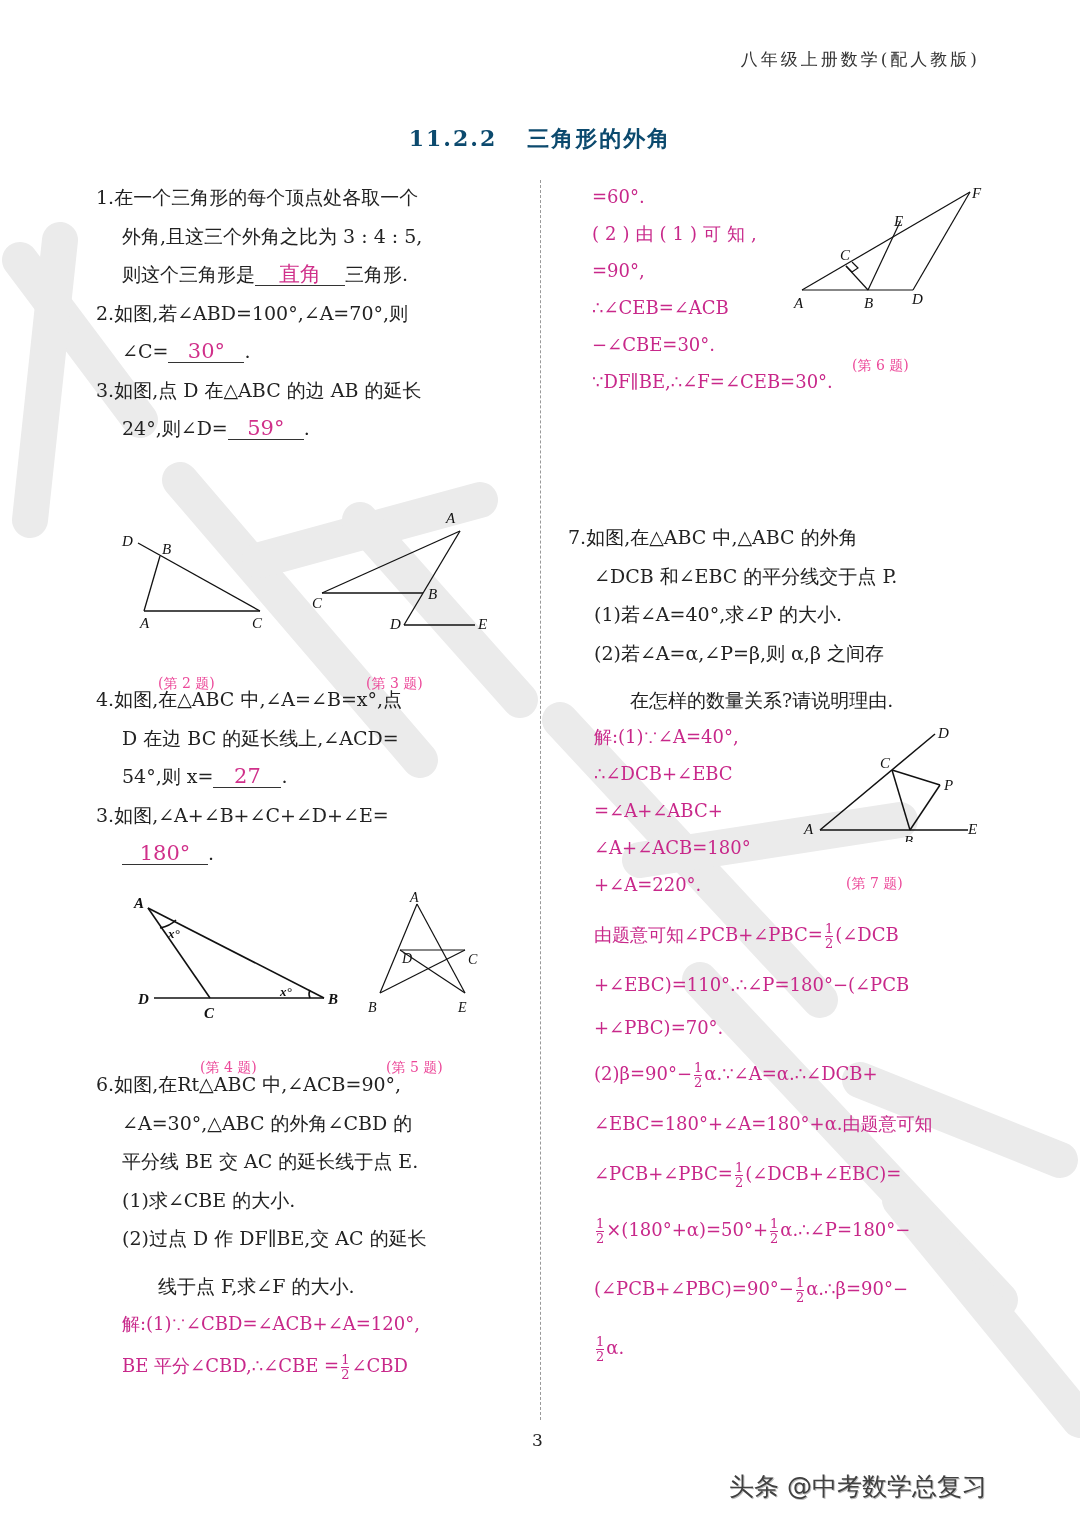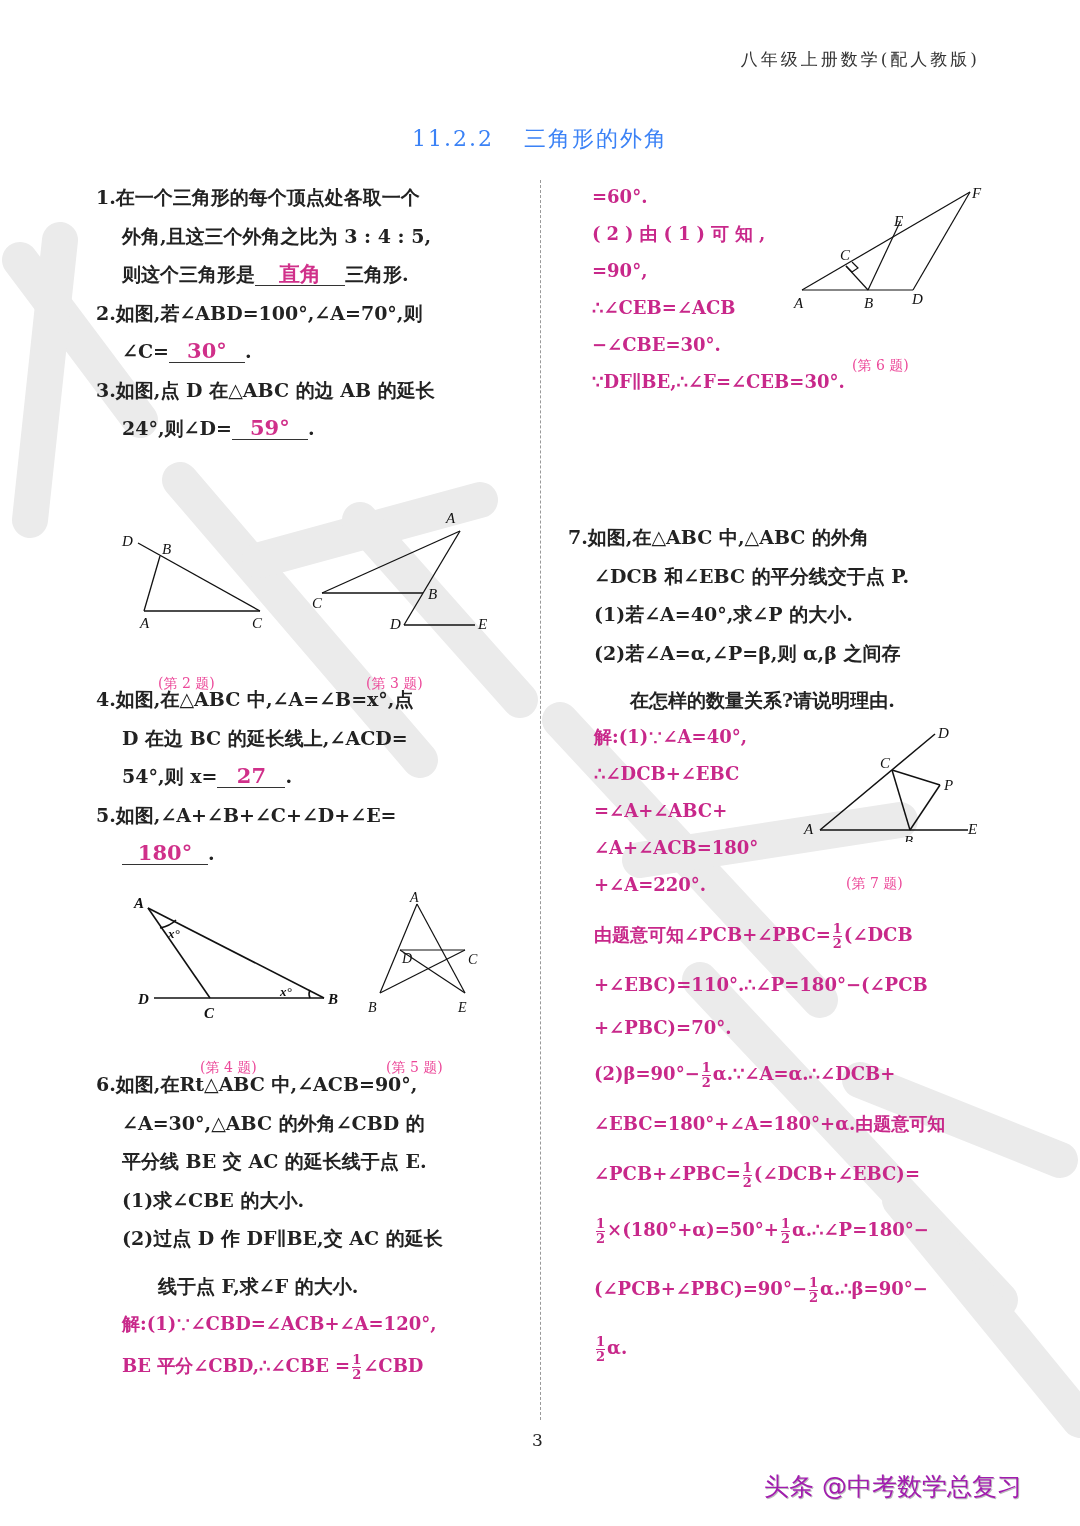--- a/index.html
+++ b/index.html
@@ -1,36 +1,36 @@
 <!DOCTYPE html>
 <html><head>
 <meta charset="utf-8">
 <style>
   html, body { margin:0; padding:0; }
   body { width:1080px; height:1526px; background:#ffffff; position:relative; overflow:hidden;
          font-family:"DejaVu Serif","Liberation Serif",serif; color:#222; }
   .watermark { position:absolute; left:0; top:0; width:1080px; height:1526px; pointer-events:none; }
   .header { position:absolute; top:48px; right:100px; font-size:17px; letter-spacing:3px; color:#333; }
-  .title { position:absolute; top:124px; left:0; width:1080px; text-align:center; font-size:22px; letter-spacing:2px; color:#3b82f6; }
+  .title { position:absolute; top:124px; left:0; width:1080px; text-align:center; font-size:22px; letter-spacing:2px; color:#0c4a6e;font-weight:bold; }
   .title .num { margin-right:30px; }
-  .col { position:absolute;font-weight:bold; }
+  .col { position:absolute; }
   .left { left:96px; top:178px; width:430px; }
   .right { left:568px; top:178px; width:420px; }
   .divider { position:absolute; left:540px; top:180px; height:1240px; border-left:1px dashed #999; }
   .line { font-size:19px; line-height:38.5px; white-space:nowrap; }
   .indent { padding-left:26px; }
   .indent2 { padding-left:62px;margin-top:9px; }
   .blank { display:inline-block; border-bottom:1px solid #333; text-align:center; color:#d0308a; font-size:21px; line-height:22px; }
   .pink { color:#c8288a; font-size:18px; line-height:37px; white-space:nowrap; }
   .cap { font-size:14px; color:#ec4899; position:absolute;margin-top:25px; }
   .fig { position:absolute; }
   .frac { display:inline-flex; flex-direction:column; vertical-align:middle; font-size:13px; line-height:14px; text-align:center; margin:0 2px; }
   .frac span:first-child { border-bottom:1px solid #c8288a; }
   .pagenum { position:absolute; top:1430px; left:532px; font-size:17px; }
-  .brand { position:absolute; top:1470px; left:764px; font-family:"DejaVu Sans",sans-serif; font-size:25px; color:#a21caf; text-shadow:1px 1px 0 #bbb; }
+  .brand { position:absolute; top:1470px; left:729px; font-family:"DejaVu Sans",sans-serif; font-size:25px; color:#404040; text-shadow:1px 1px 0 #bbb; }
 </style>
 </head>
 <body>
 
 <svg class="watermark" viewBox="0 0 1080 1526">
   <g stroke="#ebebeb" stroke-width="36" fill="none" stroke-linecap="round">
     <path d="M20 260 L140 420"></path>
     <path d="M60 240 L30 520"></path>
     <path d="M180 480 L420 760"></path>
     <path d="M260 560 L480 500"></path>
@@ -99,21 +99,21 @@
 </svg>
 <div class="cap" style="left:366px;top:650px">(第 3 题)</div>
 
 <div class="col left" style="top:680px">
   <div>
     <div class="line">4.如图,在△ABC 中,∠A=∠B=x°,点</div>
     <div class="line indent">D 在边 BC 的延长线上,∠ACD=</div>
     <div class="line indent"><span>54°,则 x=</span><span class="blank" style="width:68px">27</span>.</div>
   </div>
   <div>
-    <div class="line">5.如图,∠A+∠B+∠C+∠D+∠E=</div>
+    <div class="line">3.如图,∠A+∠B+∠C+∠D+∠E=</div>
     <div class="line indent"><span class="blank" style="width:86px">180°</span>.</div>
   </div>
 </div>
 
 <svg class="fig" style="left:130px;top:890px" width="220" height="135">
   <g stroke="#111" stroke-width="1.6" fill="none">
     <line x1="18" y1="18" x2="194" y2="108"></line>
     <line x1="18" y1="18" x2="80" y2="108"></line>
     <line x1="24" y1="108" x2="194" y2="108"></line>
     <path d="M30 38 Q40 36 46 30"></path>

